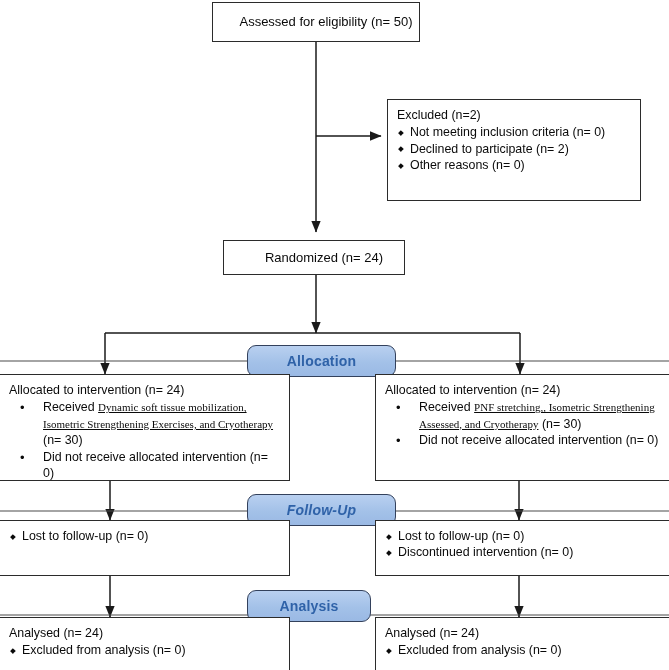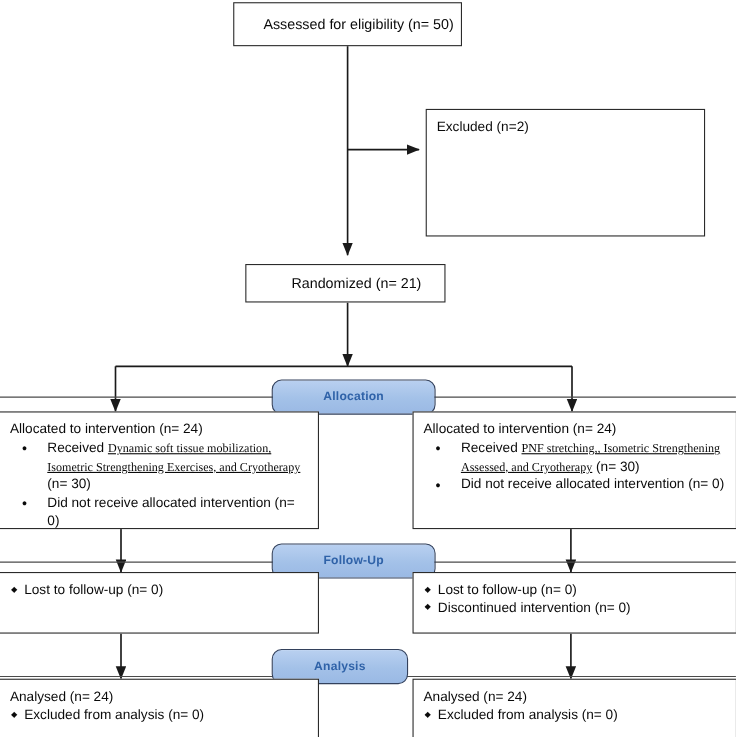--- a/index.html
+++ b/index.html
@@ -72,21 +72,21 @@
   .serif { font-family: "Liberation Serif", serif; font-size: 11px; text-decoration: underline; }
 
   .banner {
     position: absolute;
     box-sizing: border-box;
     border: 1.4px solid #33415c;
     border-radius: 9px;
     background: linear-gradient(180deg, #b9d0f0 0%, #a3c1e8 55%, #9ab9e4 100%);
     color: #2f62a8;
     font-weight: bold;
-    font-size: 11px;
+    font-size: 14px;
     letter-spacing: 0.2px;
     display: flex;
     align-items: center;
     justify-content: center;
     z-index: 5;
   }
   svg.lines {
     position: absolute;
     left: 0; top: 0;
     width: 669px;
@@ -130,28 +130,42 @@
 
     <line x1="0" y1="615" x2="669" y2="615" stroke="#4a4a4a" stroke-width="1.1"></line>
 
     <line x1="316" y1="29" x2="318" y2="36" stroke="#3a3a3a" stroke-width="1.1"></line>
   </svg>
 
   <div class="box centered" style="left:212px; top:2px; width:208px; height:40px;">
     <span>Assessed for eligibility (n= 50)</span>
   </div>
 
-  <div class="box" style="left:387px; top:99px; width:254px; height:116px;">
+  <div class="box" style="left:387px; top:99px; width:254px; height:102px;">
     <div class="box-inner">
       <div class="hdr">Excluded (n=2)</div>
+      <ul class="blist dia">
+        <li>
+          <span class="bullet"></span>
+          <span>Not meeting inclusion criteria (n= 0)</span>
+        </li>
+        <li>
+          <span class="bullet"></span>
+          <span>Declined to participate (n= 2)</span>
+        </li>
+        <li>
+          <span class="bullet"></span>
+          <span>Other reasons (n= 0)</span>
+        </li>
+      </ul>
     </div>
   </div>
 
   <div class="box centered" style="left:223px; top:240px; width:182px; height:35px;">
-    <span>Randomized (n= 21)</span>
+    <span>Randomized (n= 24)</span>
   </div>
 
   <div class="banner" style="left:247px; top:345px; width:149px; height:32px;">
     <span>Allocation</span>
   </div>
 
   <div class="box" style="left:-1px; top:374px; width:291px; height:107px;">
     <div class="box-inner">
       <div class="hdr">Allocated to intervention (n= 24)</div>
       <ul class="blist round">
@@ -176,21 +190,21 @@
           <span>Received </span><span class="serif">PNF stretching,, Isometric Strengthening Assessed, and Cryotherapy</span><span> (n= 30)</span>
         </li>
         <li>
           <span class="bullet"></span>
           <span>Did not receive allocated intervention (n= 0)</span>
         </li>
       </ul>
     </div>
   </div>
 
-  <div class="banner" style="left:247px; top:494px; width:149px; height:32px;">
+  <div class="banner" style="left:247px; top:494px; width:149px; height:32px;font-style:italic;">
     <span>Follow-Up</span>
   </div>
 
   <div class="box" style="left:-1px; top:520px; width:291px; height:56px;">
     <div class="box-inner">
       <ul class="blist dia">
         <li>
           <span class="bullet"></span>
           <span>Lost to follow-up (n= 0)</span>
         </li>

